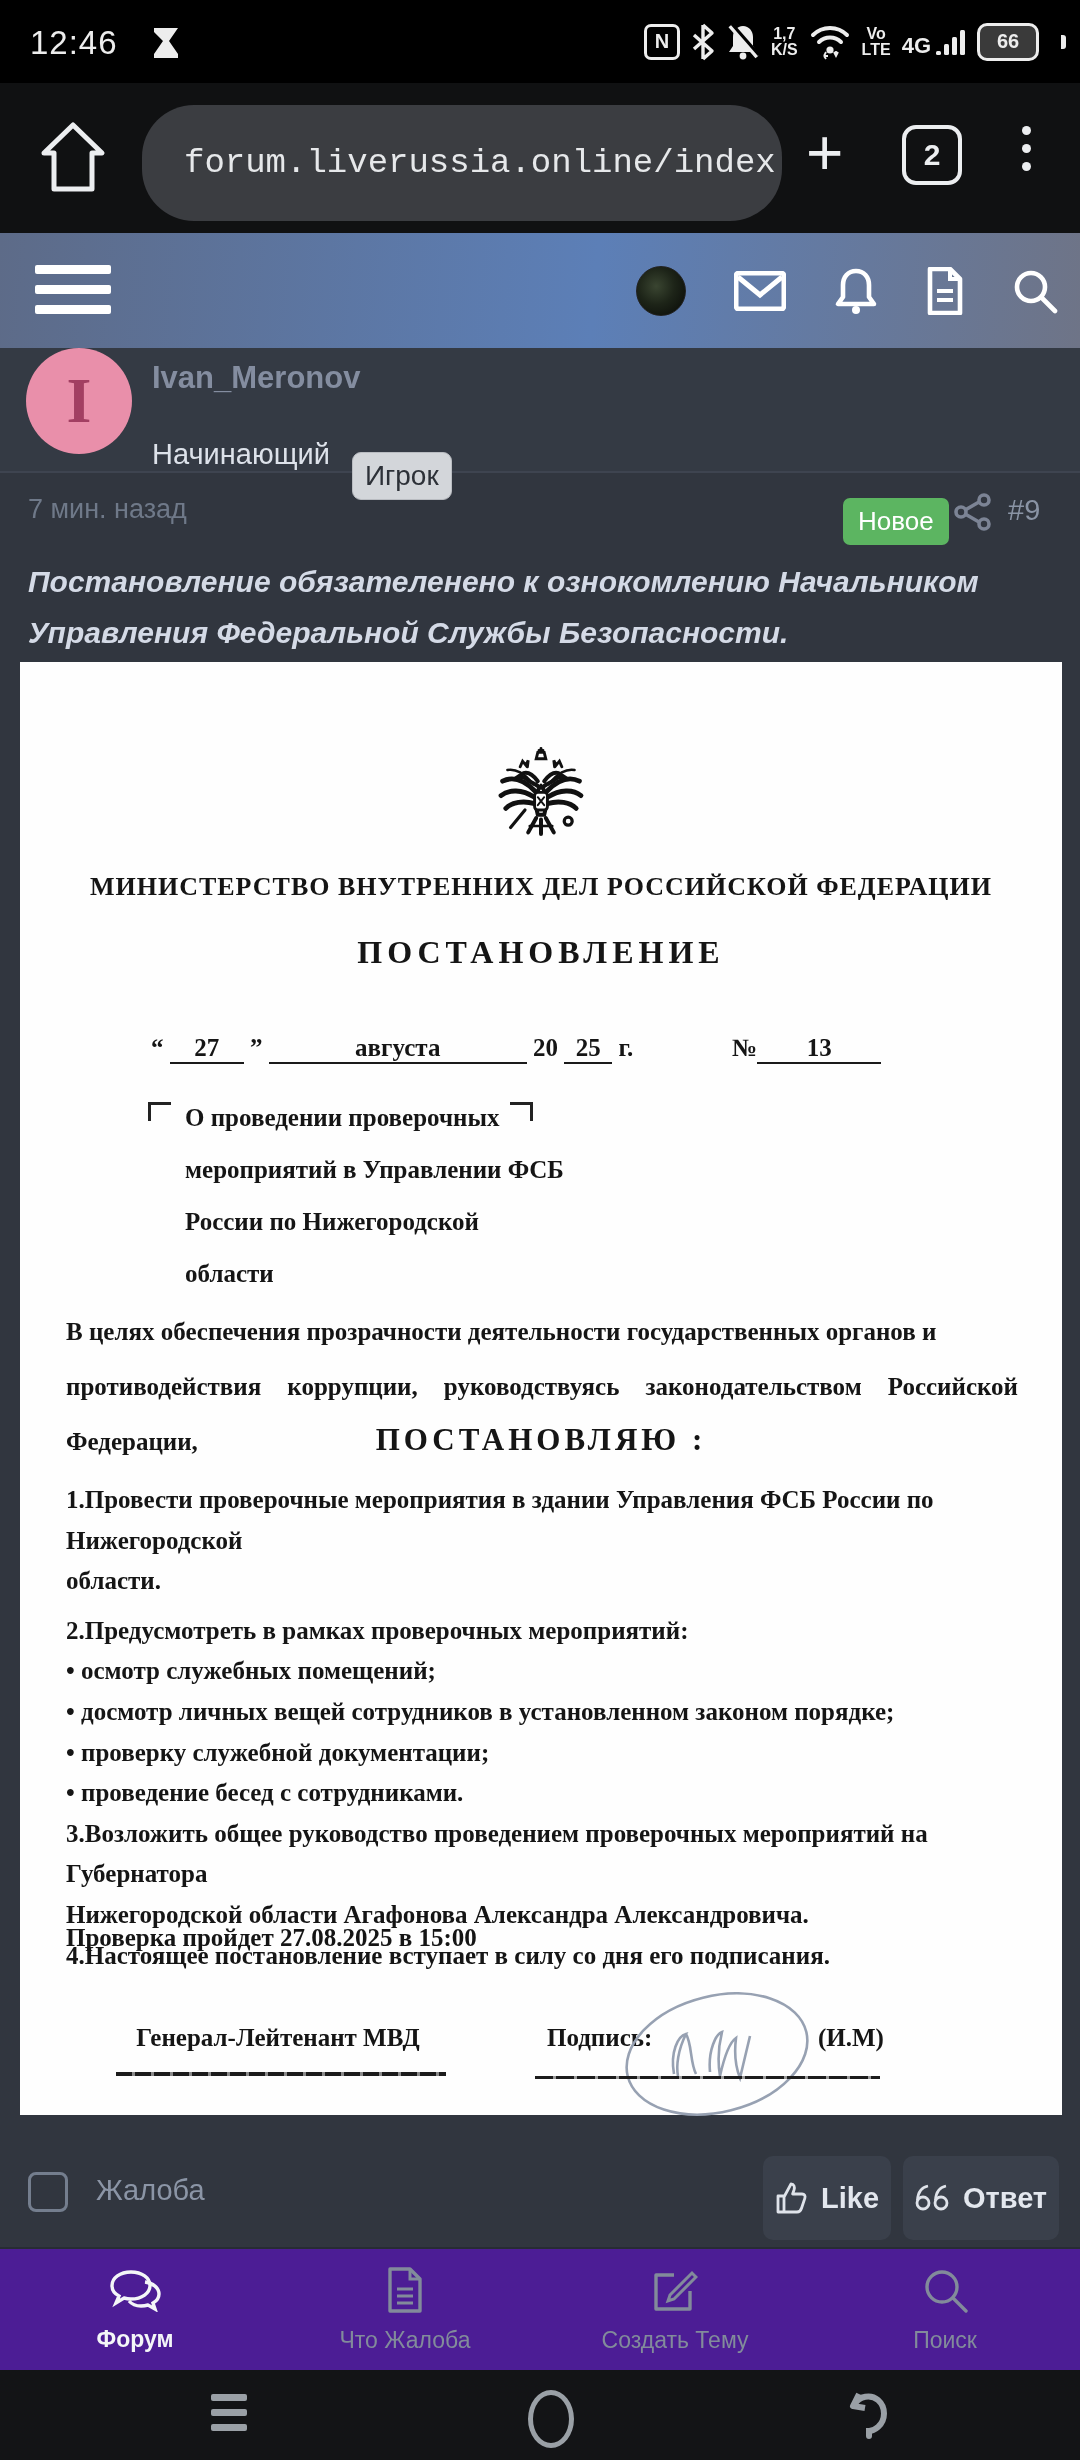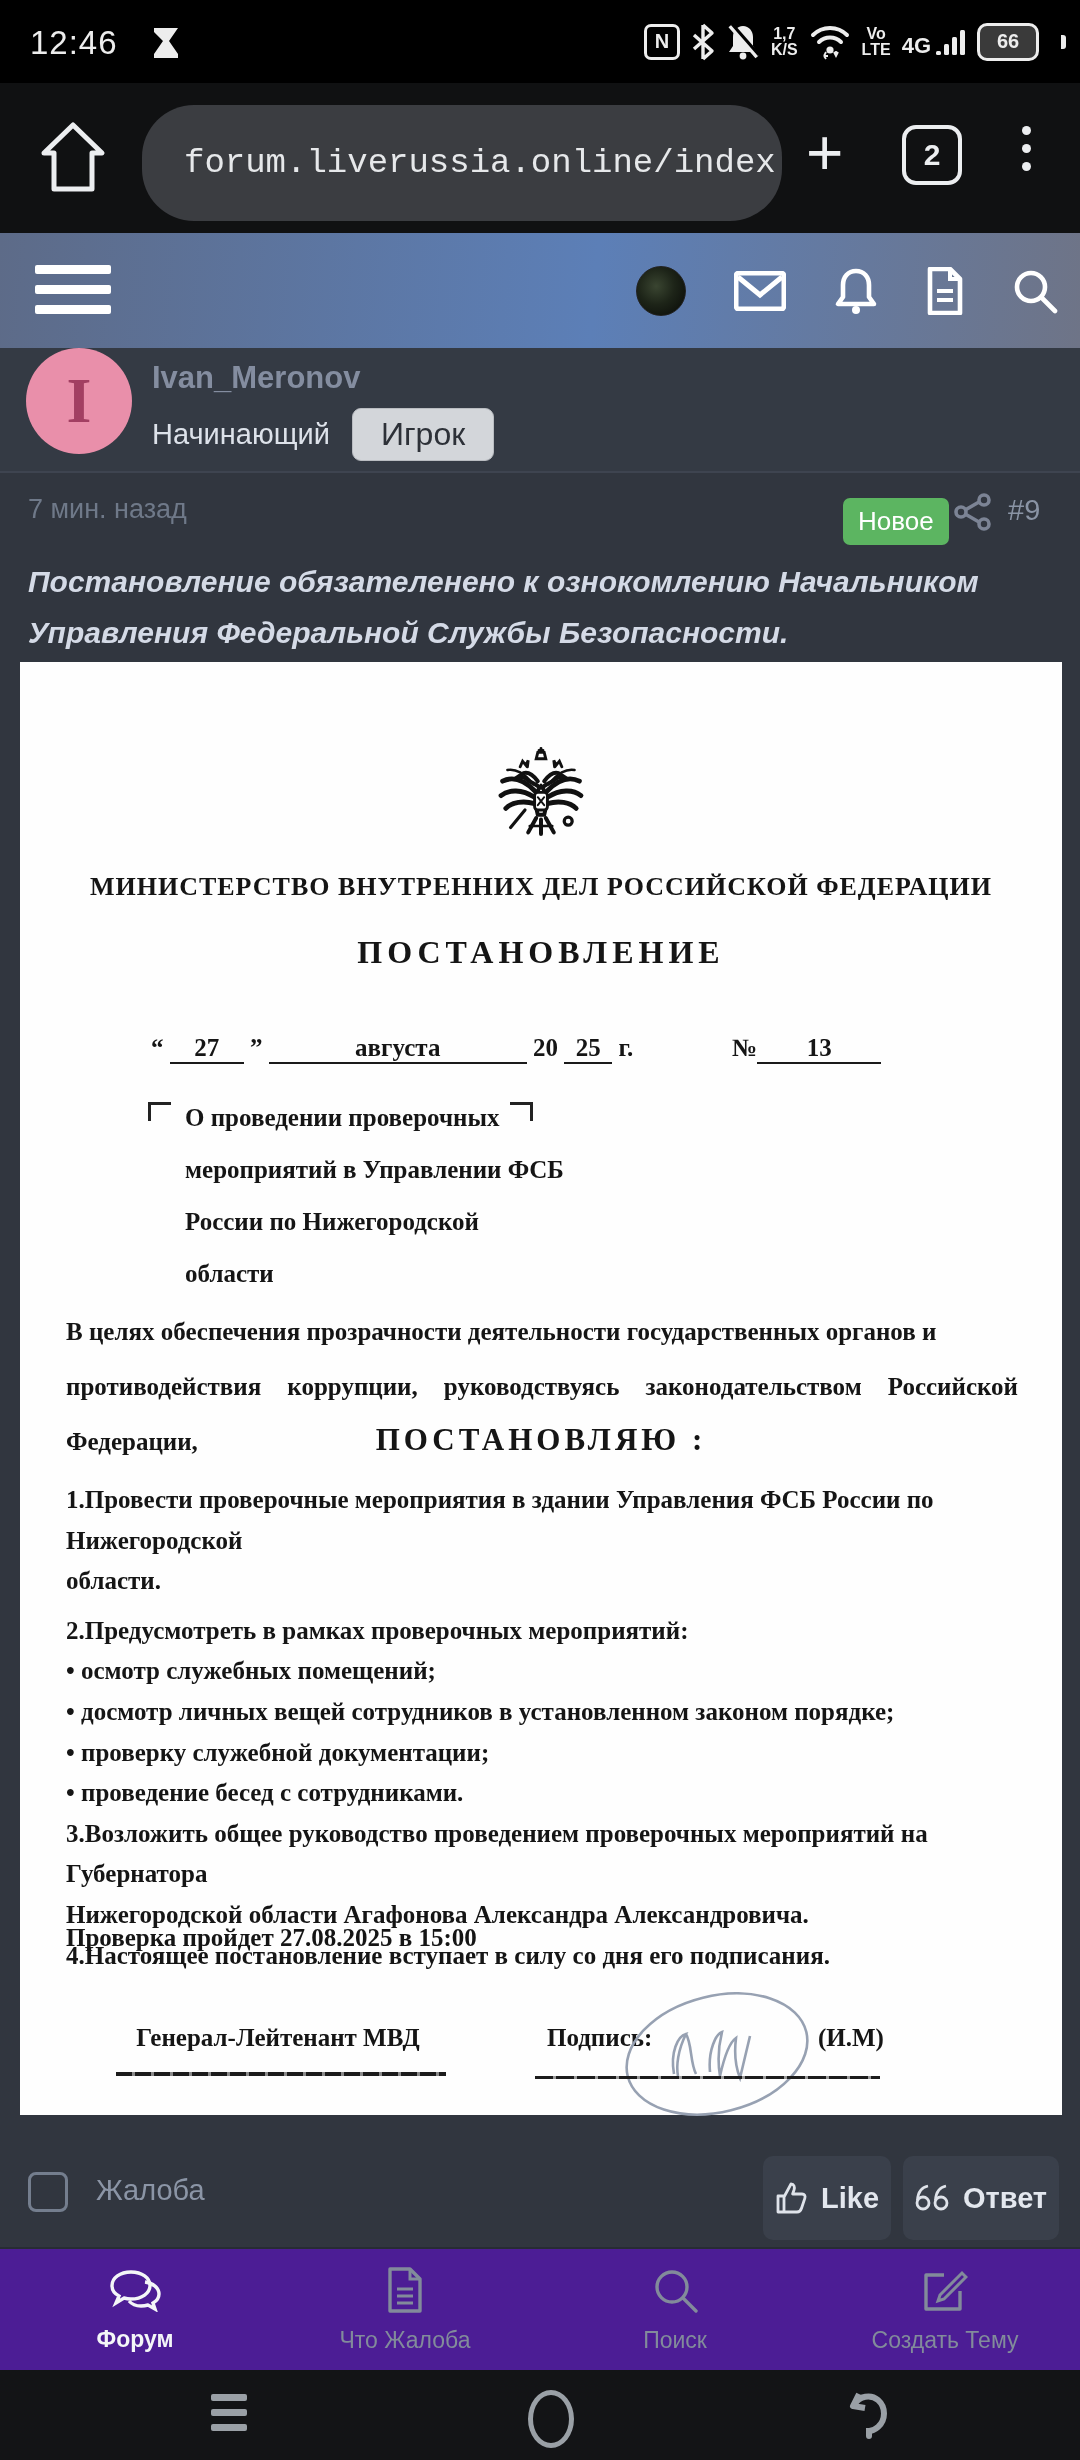--- a/index.html
+++ b/index.html
@@ -38,21 +38,21 @@
     border:1px solid #222;}
 
   
   .user-row{position:absolute;top:348px;left:0;width:1080px;height:123px;background:#343a44;border-bottom:2px solid #3e playful;}
   .user-row{border-bottom:2px solid #3e4450;}
   .user-avatar{position:absolute;left:26px;top:0px;width:106px;height:106px;border-radius:50%;background:#e98faa;display:flex;align-items:center;justify-content:center;}
   .user-avatar span{font-family:"Liberation Serif",serif;font-size:64px;font-weight:700;color:#a23f62;}
   .user-name{position:absolute;left:152px;top:12px;font-size:31px;font-weight:700;color:#848da0;}
   .user-line2{position:absolute;left:152px;top:60px;display:flex;align-items:center;gap:22px;}
   .user-rank{font-size:29px;color:#dde2ea;}
-  .role-badge{background:#d3d6da;border:1px solid #b9bcc1;border-radius:9px;color:#2d3138;font-size:32px;padding:7px 28px;}
+  .role-badge{background:#d3d6da;border:1px solid #b9bcc1;border-radius:9px;color:#2d3138;font-size:28px;padding:7px 12px;margin-top:44px;}
 
   
   .post-meta{position:absolute;top:488px;left:0;width:1080px;height:48px;}
   .time-ago{position:absolute;left:28px;top:6px;font-size:27px;color:#6f7989;}
   .new-badge{position:absolute;left:843px;top:10px;background:#5cb561;color:#fff;font-size:26px;padding:8px 15px;border-radius:7px;}
   .share-ic{position:absolute;left:953px;top:4px;}
   .post-num{position:absolute;left:1008px;top:6px;font-size:29px;color:#8a94a5;}
   .post-text{position:absolute;left:28px;top:556px;width:1020px;font-size:30px;line-height:51px;
     font-weight:700;font-style:italic;color:#d4dae6;}
 
@@ -382,31 +382,31 @@
     <div class="nav-item">
       <svg width="38" height="46" viewBox="0 0 38 46">
           <path d="M4 2 H24 L34 12 V44 H4 Z" fill="none" stroke="#828b9b" stroke-width="3.4" stroke-linejoin="round"></path>
           <path d="M24 2 V12 H34" fill="none" stroke="#828b9b" stroke-width="3"></path>
           <path d="M11 22 H27 M11 29 H27 M11 36 H27" stroke="#828b9b" stroke-width="3"></path>
         </svg>
       <span class="nav-label">Что Жалоба</span>
     </div>
     <div class="nav-item">
       <svg width="46" height="46" viewBox="0 0 46 46">
+          <path d="M38 24 V42 H4 V8 H22" fill="none" stroke="#828b9b" stroke-width="3.4" stroke-linejoin="round"></path>
+          <path d="M18 28 L40 6 L44 10 L22 32 L16 34 Z" fill="none" stroke="#828b9b" stroke-width="3"></path>
+        </svg>
+      <span class="nav-label">Создать Тему</span>
+    </div>
+    <div class="nav-item">
+      <svg width="46" height="46" viewBox="0 0 46 46">
           <circle cx="20" cy="20" r="15" fill="none" stroke="#828b9b" stroke-width="3.4"></circle>
           <path d="M31 31 L44 44" stroke="#828b9b" stroke-width="3.4" stroke-linecap="round"></path>
         </svg>
       <span class="nav-label">Поиск</span>
-    </div>
-    <div class="nav-item">
-      <svg width="46" height="46" viewBox="0 0 46 46">
-          <path d="M38 24 V42 H4 V8 H22" fill="none" stroke="#828b9b" stroke-width="3.4" stroke-linejoin="round"></path>
-          <path d="M18 28 L40 6 L44 10 L22 32 L16 34 Z" fill="none" stroke="#828b9b" stroke-width="3"></path>
-        </svg>
-      <span class="nav-label">Создать Тему</span>
     </div>
   </div>
 
   <div class="android-nav">
     <div class="an-menu">
         <i></i>
         <i></i>
         <i style="margin-bottom:0;"></i>
       </div>
     <div class="an-home"></div>

